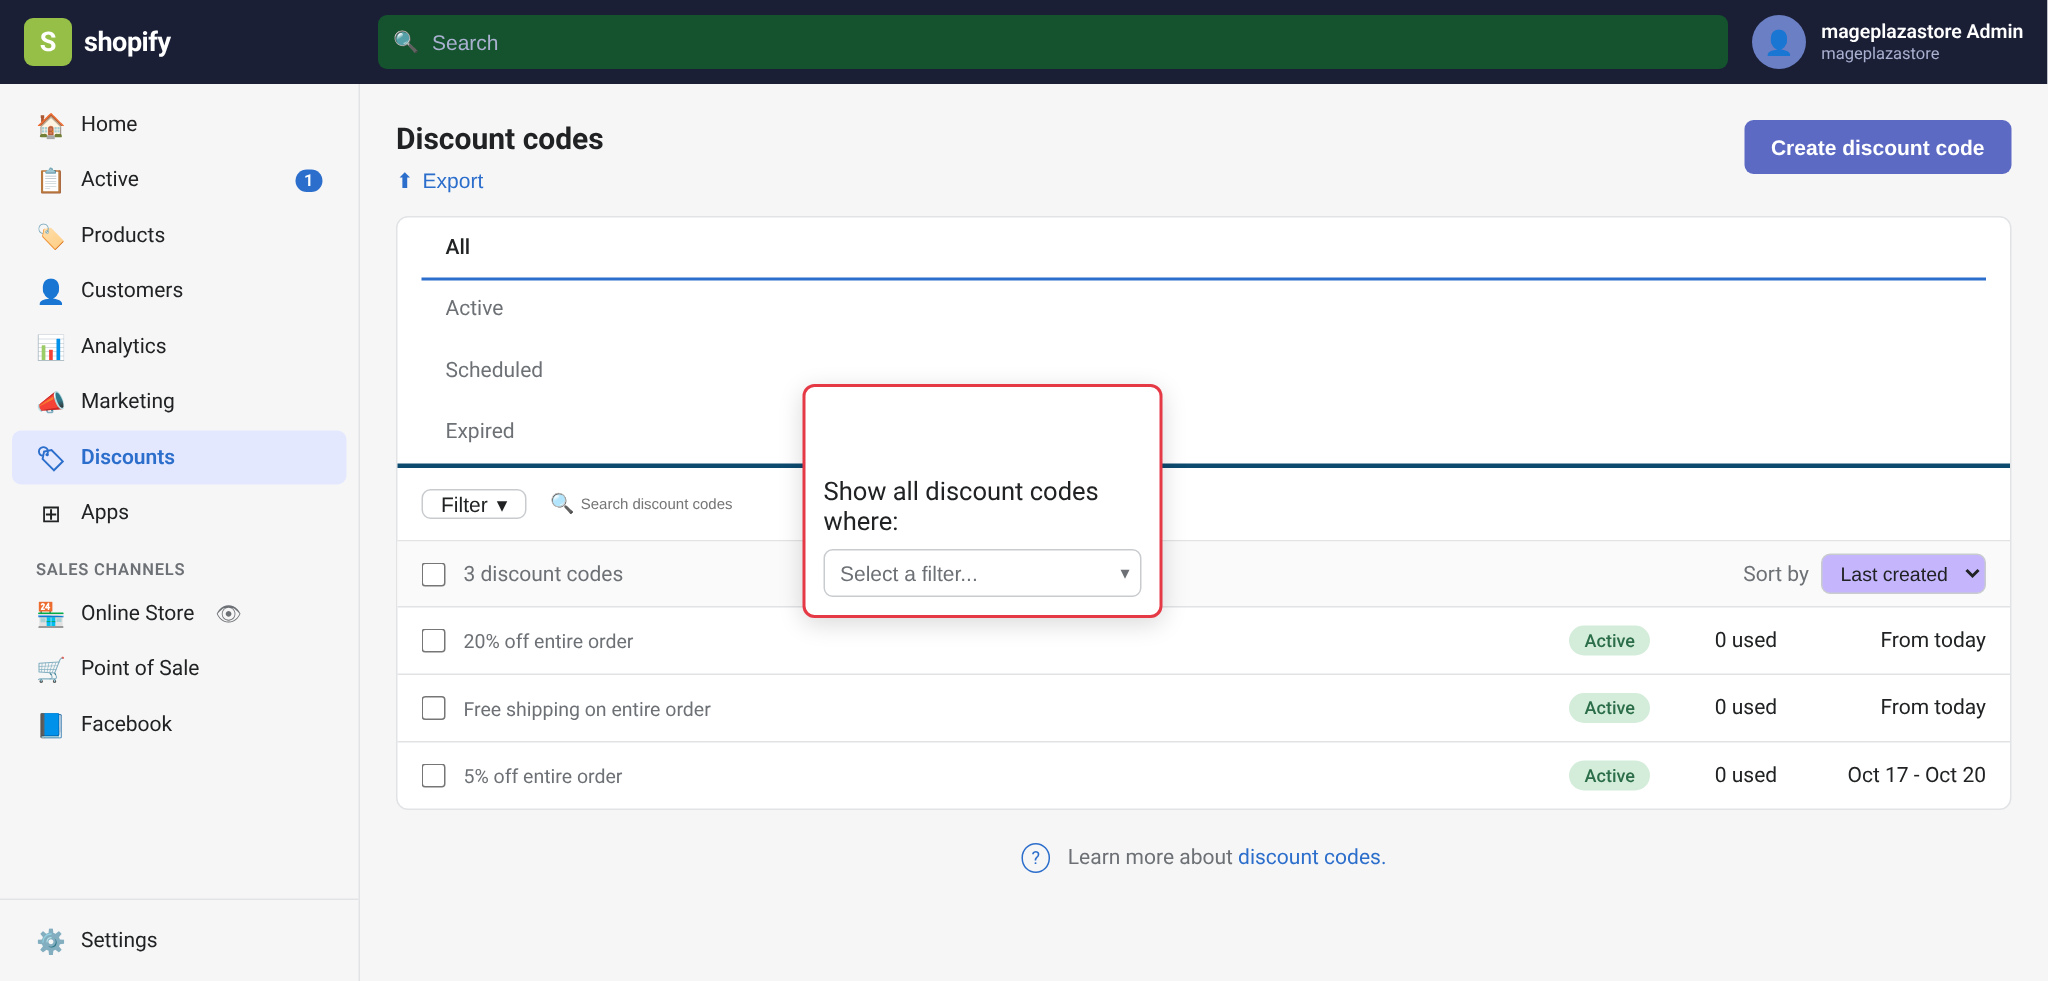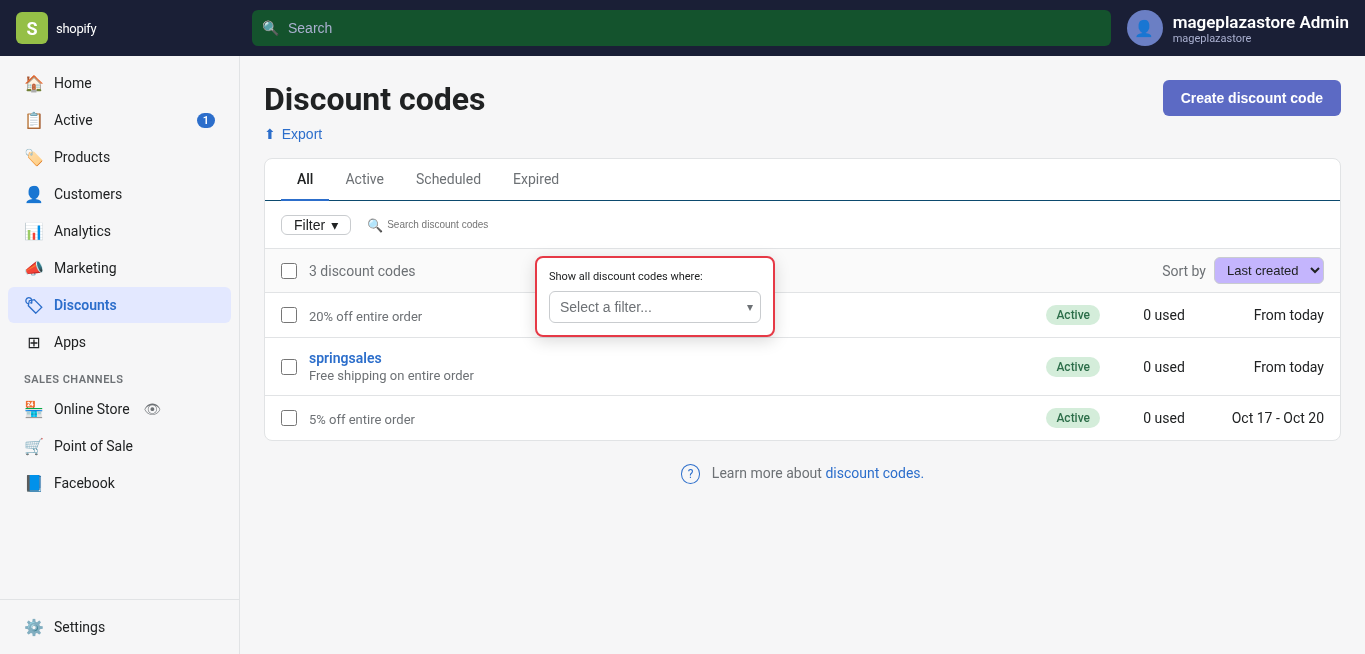--- a/index.html
+++ b/index.html
@@ -28,22 +28,22 @@
       border-radius: 6px;
       display: flex;
       align-items: center;
       justify-content: center;
       font-size: 18px;
       color: white;
       font-weight: bold;
     }
     .logo-text {
       color: white;
-      font-size: 13px;
-      font-weight: 400;
+      font-size: 18px;
+      font-weight: 700;
       letter-spacing: -0.3px;
     }
     .search-bar {
       flex: 1;
       margin: 0 16px;
       position: relative;
     }
     .search-bar input {
       width: 100%;
       height: 36px;
@@ -75,21 +75,21 @@
       height: 36px;
       border-radius: 50%;
       background: #6b7fc4;
       display: flex;
       align-items: center;
       justify-content: center;
       font-size: 16px;
       color: white;
     }
     .user-info { text-align: left; }
-    .user-name { font-size: 17px; font-weight: 600; color: white; }
+    .user-name { font-size: 13px; font-weight: 600; color: white; }
     .user-store { font-size: 11px; color: #aab0d0; }
 
     
     .main-layout {
       display: flex;
       flex: 1;
       overflow: hidden;
     }
 
     
@@ -151,21 +151,21 @@
       padding: 24px 24px;
       position: relative;
     }
     .page-header {
       display: flex;
       align-items: flex-start;
       justify-content: space-between;
       margin-bottom: 12px;
     }
     .page-title-area h1 {
-      font-size: 32px;
+      font-size: 20px;
       font-weight: 700;
       color: #202223;
     }
     .export-btn {
       display: flex;
       align-items: center;
       gap: 6px;
       background: none;
       border: none;
       color: #2c6ecb;
@@ -189,22 +189,23 @@
     .card {
       background: white;
       border-radius: 8px;
       border: 1px solid #e1e3e5;
       overflow: visible;
     }
 
     
     .tabs {
       display: flex;
-      border-bottom: 1px solid #0c4a6e;
+      border-bottom: 3px solid #0c4a6e;
       padding: 0 16px;
+      flex-direction: column;
     }
     .tab {
       padding: 12px 16px;
       font-size: 14px;
       color: #6d7175;
       cursor: pointer;
       border-bottom: 2px solid transparent;
       margin-bottom: -1px;
     }
     .tab.active {
@@ -318,23 +319,24 @@
       left: 295px;
       background: white;
       border: 2px solid #e63946;
       border-radius: 8px;
       box-shadow: 0 4px 16px rgba(0,0,0,0.15);
       z-index: 100;
       padding: 12px;
       width: 240px;
     }
     .filter-dropdown-title {
-      font-size: 11px;
+      font-size: 17px;
       color: #202223;
       margin-bottom: 8px;
+      margin-top: 48px;
     }
     .filter-select {
       width: 100%;
       border: 1px solid #c9cccf;
       border-radius: 6px;
       padding: 7px 10px;
       font-size: 14px;
       color: #6d7175;
       background: white;
       appearance: none;
@@ -516,21 +518,20 @@
       <div class="discount-name"></div>
       <div class="discount-desc">20% off entire order</div>
     </div>
     <span class="status-badge">Active</span>
     <span class="used-count">0 used</span>
     <span class="date-range">From today</span>
   </div>
           <div class="discount-row">
     <input type="checkbox" class="row-checkbox" style="">
     <div class="discount-info">
-      <div class="discount-name">springsales</div>
       <div class="discount-desc">Free shipping on entire order</div>
     </div>
     <span class="status-badge">Active</span>
     <span class="used-count">0 used</span>
     <span class="date-range">From today</span>
   </div>
           <div class="discount-row">
     <input type="checkbox" class="row-checkbox" style="">
     <div class="discount-info">
       <div class="discount-desc">5% off entire order</div>

